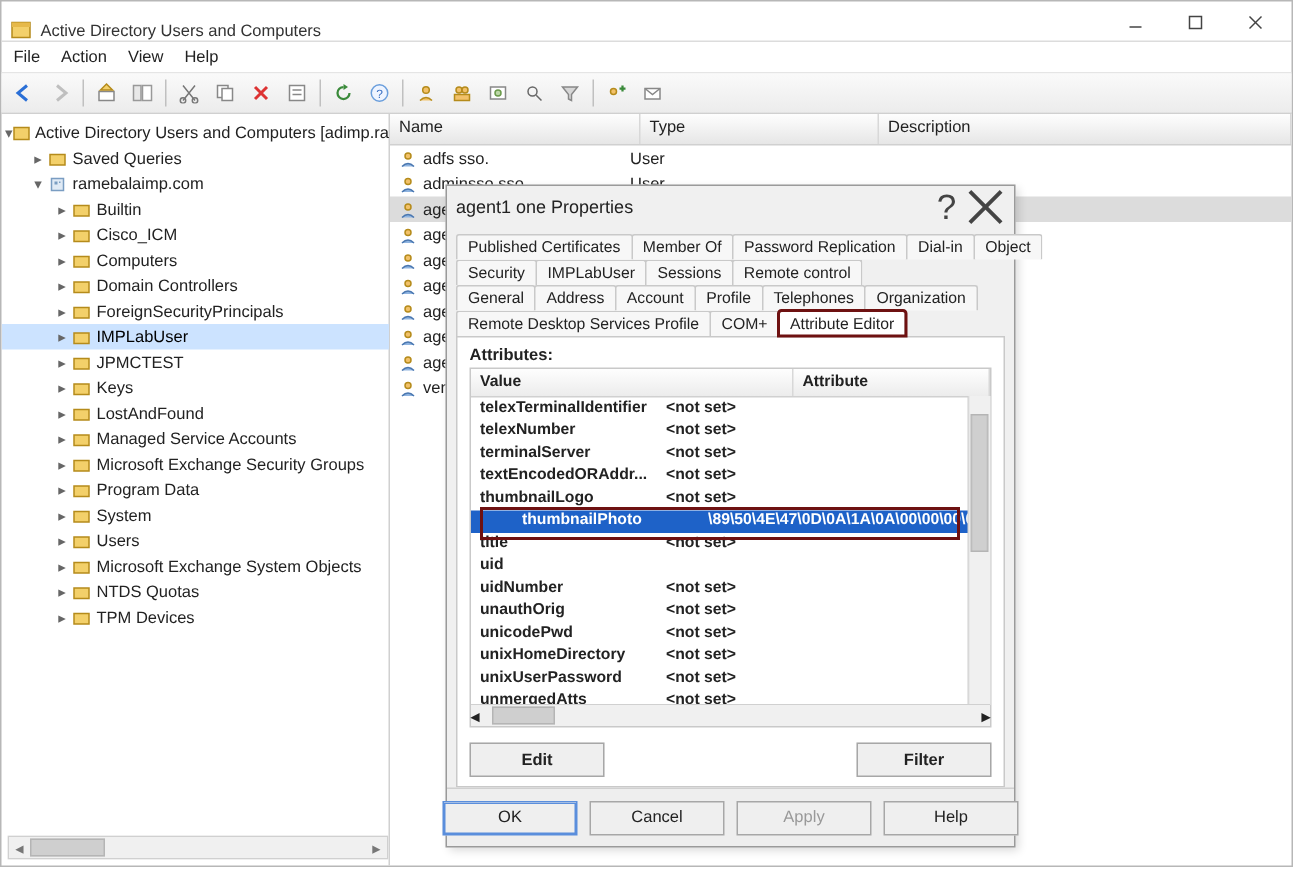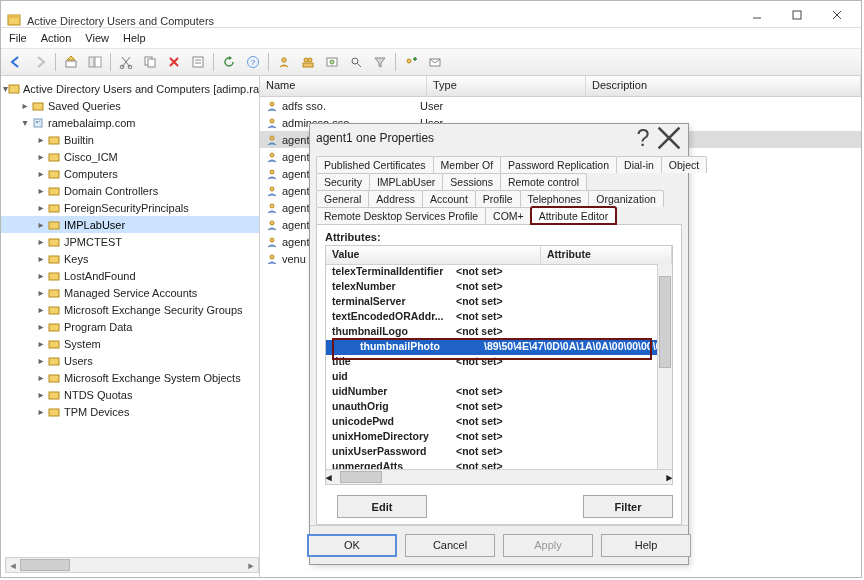--- a/index.html
+++ b/index.html
@@ -60,21 +60,21 @@
   .lrow .ic{width:16px;margin-left:4px;display:inline-flex;align-items:center;justify-content:center;}
   .lrow .ic svg{width:12px;height:12px;}
   .lrow .n{width:138px;font-size:11px;padding-left:2px;}
   .lrow .t{width:146px;font-size:11px;}
   .lrow.selected{background:#dcdcdc;}
   
   .hscroll{position:absolute;left:4px;bottom:2px;right:260px;height:14px;background:#f0f0f0;border:1px solid #d0d0d0;display:flex;align-items:center;}
   .hscroll .arrow{width:14px;height:12px;display:flex;align-items:center;justify-content:center;color:#777;}
   .hscroll .thumb{position:absolute;left:14px;width:48px;top:1px;bottom:1px;background:#cfcfcf;border:1px solid #b5b5b5;}
   
-  .dialog{position:absolute;left:308px;top:122px;width:378px;height:440px;background:var(--dialog);border:1px solid #9a9a9a;box-shadow:2px 2px 6px rgba(0,0,0,.15);display:flex;flex-direction:column;justify-content:center;}
+  .dialog{position:absolute;left:296px;top:122px;width:378px;height:440px;background:var(--dialog);border:1px solid #9a9a9a;box-shadow:2px 2px 6px rgba(0,0,0,.15);display:flex;flex-direction:column;justify-content:center;}
   .dlg-title{height:28px;display:flex;align-items:center;padding:0 6px;}
   .dlg-title .txt{flex:1;font-size:12px;color:#222;}
   .dlg-title .dlg-btn{width:26px;height:22px;display:flex;align-items:center;justify-content:center;color:#444;}
   .tabs{padding:4px 6px 0 6px;}
   .tabrow{display:flex;flex-wrap:nowrap;align-items:flex-end;}
   .tab{font-size:10.5px;color:#222;padding:2px 7px;border:1px solid #c9c9c9;border-bottom:none;background:#f7f7f7;border-top-left-radius:2px;border-top-right-radius:2px;margin-right:-1px;white-space:nowrap;}
   .tab.active{background:#fff;border-color:#a7a7a7;position:relative;z-index:2;}
   .tab.framed{outline:2px solid var(--dkred);outline-offset:-1px;}
   .tabpage{background:#fff;border:1px solid #c9c9c9;margin:0 6px;flex:1;display:flex;flex-direction:column;min-height:0;position:relative;font-weight:bold;}
   .attr-label{font-size:11px;margin:6px 8px 2px 8px;}
@@ -86,21 +86,21 @@
   .arows{flex:1;overflow:auto;}
   .arow{display:flex;height:15px;font-size:10.5px;color:#222;}
   .arow .an{width:118px;padding-left:6px;white-space:nowrap;overflow:hidden;text-overflow:ellipsis;}
   .arow .av{flex:1;padding-left:6px;white-space:nowrap;overflow:hidden;text-overflow:ellipsis;}
   .arow.selected{background:var(--sel-blue);color:#fff;padding-left:28px;}
   .attr-frame{position:absolute;left:6px;right:20px;height:18px;border:2px solid var(--dkred);pointer-events:none;}
   .attr-hscroll{height:14px;background:#f0f0f0;border-top:1px solid #d0d0d0;display:flex;align-items:center;position:relative;}
   .attr-hscroll .thumb{position:absolute;left:14px;width:40px;top:1px;bottom:1px;background:#cfcfcf;border:1px solid #b5b5b5;}
   .attr-vscroll{position:absolute;right:0;top:18px;bottom:14px;width:14px;background:#f0f0f0;border-left:1px solid #d0d0d0;}
   .attr-vscroll .thumb{position:absolute;left:1px;right:1px;top:12px;height:90px;background:#cfcfcf;border:1px solid #b5b5b5;}
-  .btnrow{display:flex;padding:4px 8px 6px 8px;justify-content:space-between;margin-left:12px;}
+  .btnrow{display:flex;padding:4px 8px 6px 8px;justify-content:space-between;}
   .btn{min-width:68px;height:21px;font-size:11px;color:#222;background:#efefef;border:1px solid var(--btn-border);display:inline-flex;align-items:center;justify-content:center;padding:0 10px;}
   .btn.default{border-color:#5a8edc;box-shadow:0 0 0 1px #5a8edc inset;}
   .btn.disabled{color:#999;}
   .dlg-footer{height:38px;border-top:1px solid #d0d0d0;display:flex;align-items:center;justify-content:center;gap:8px;background:#eee;}
 </style>
 </head>
 <body>
 
 <div class="window">
 

